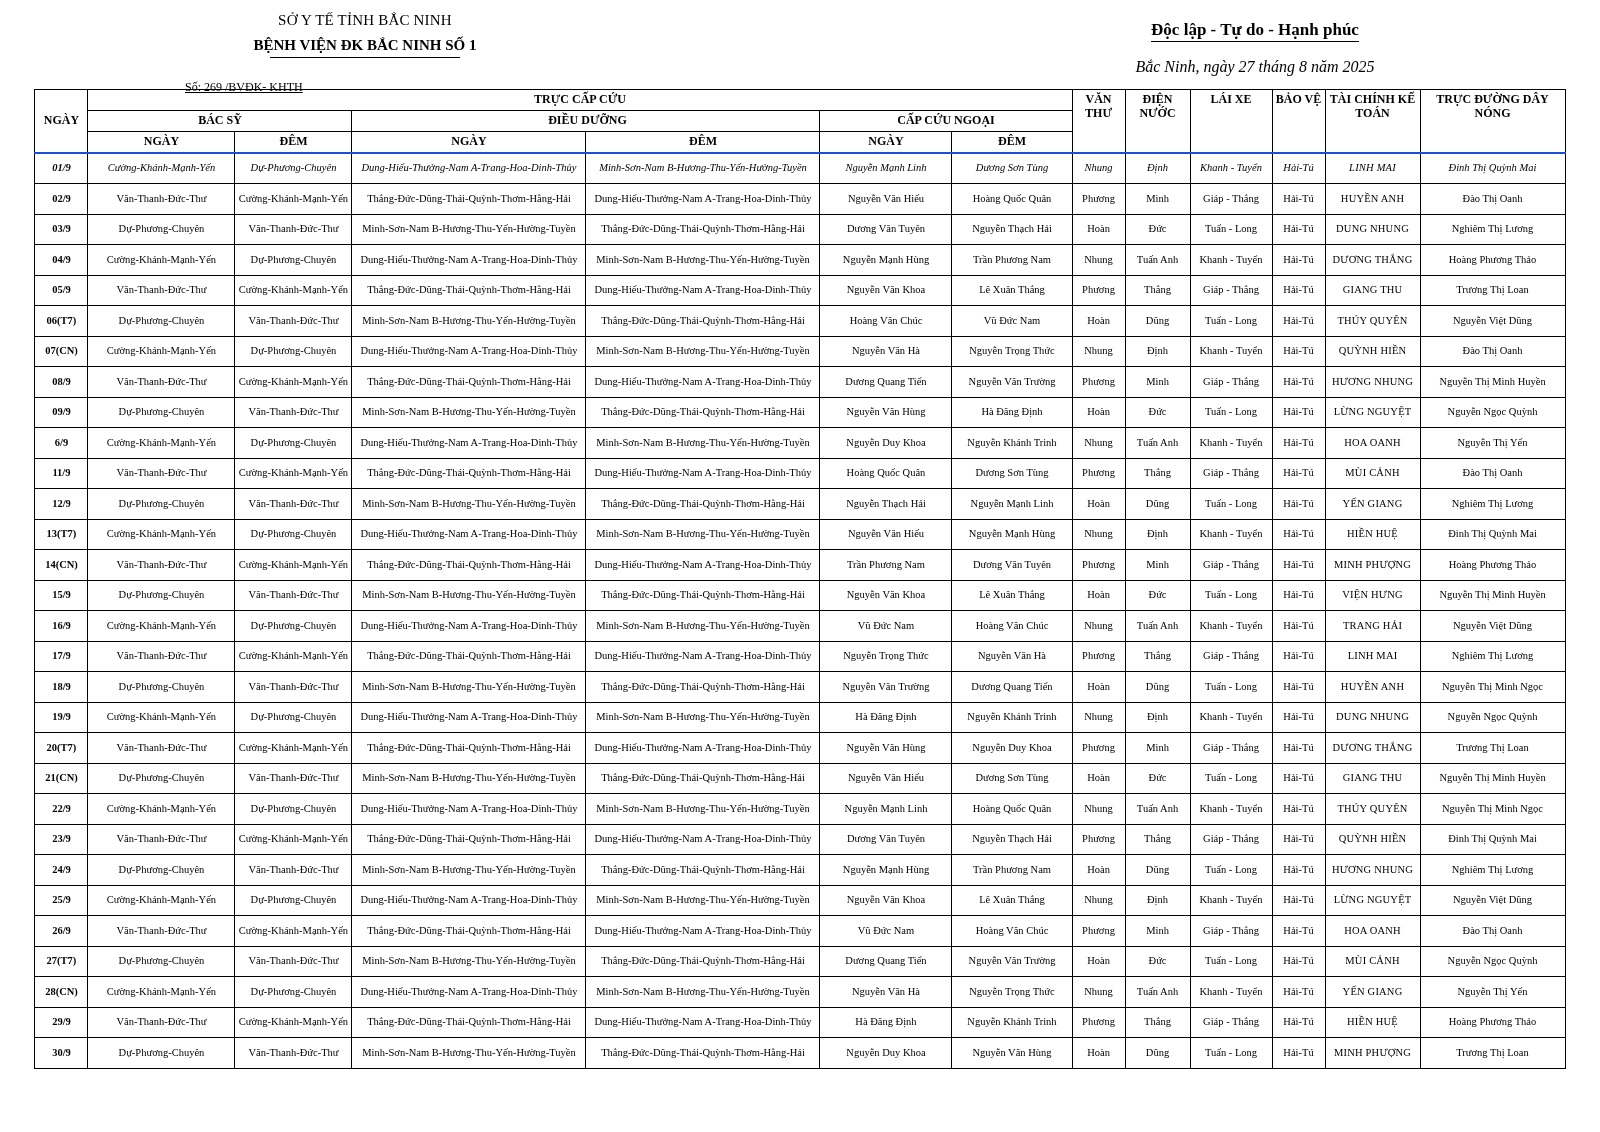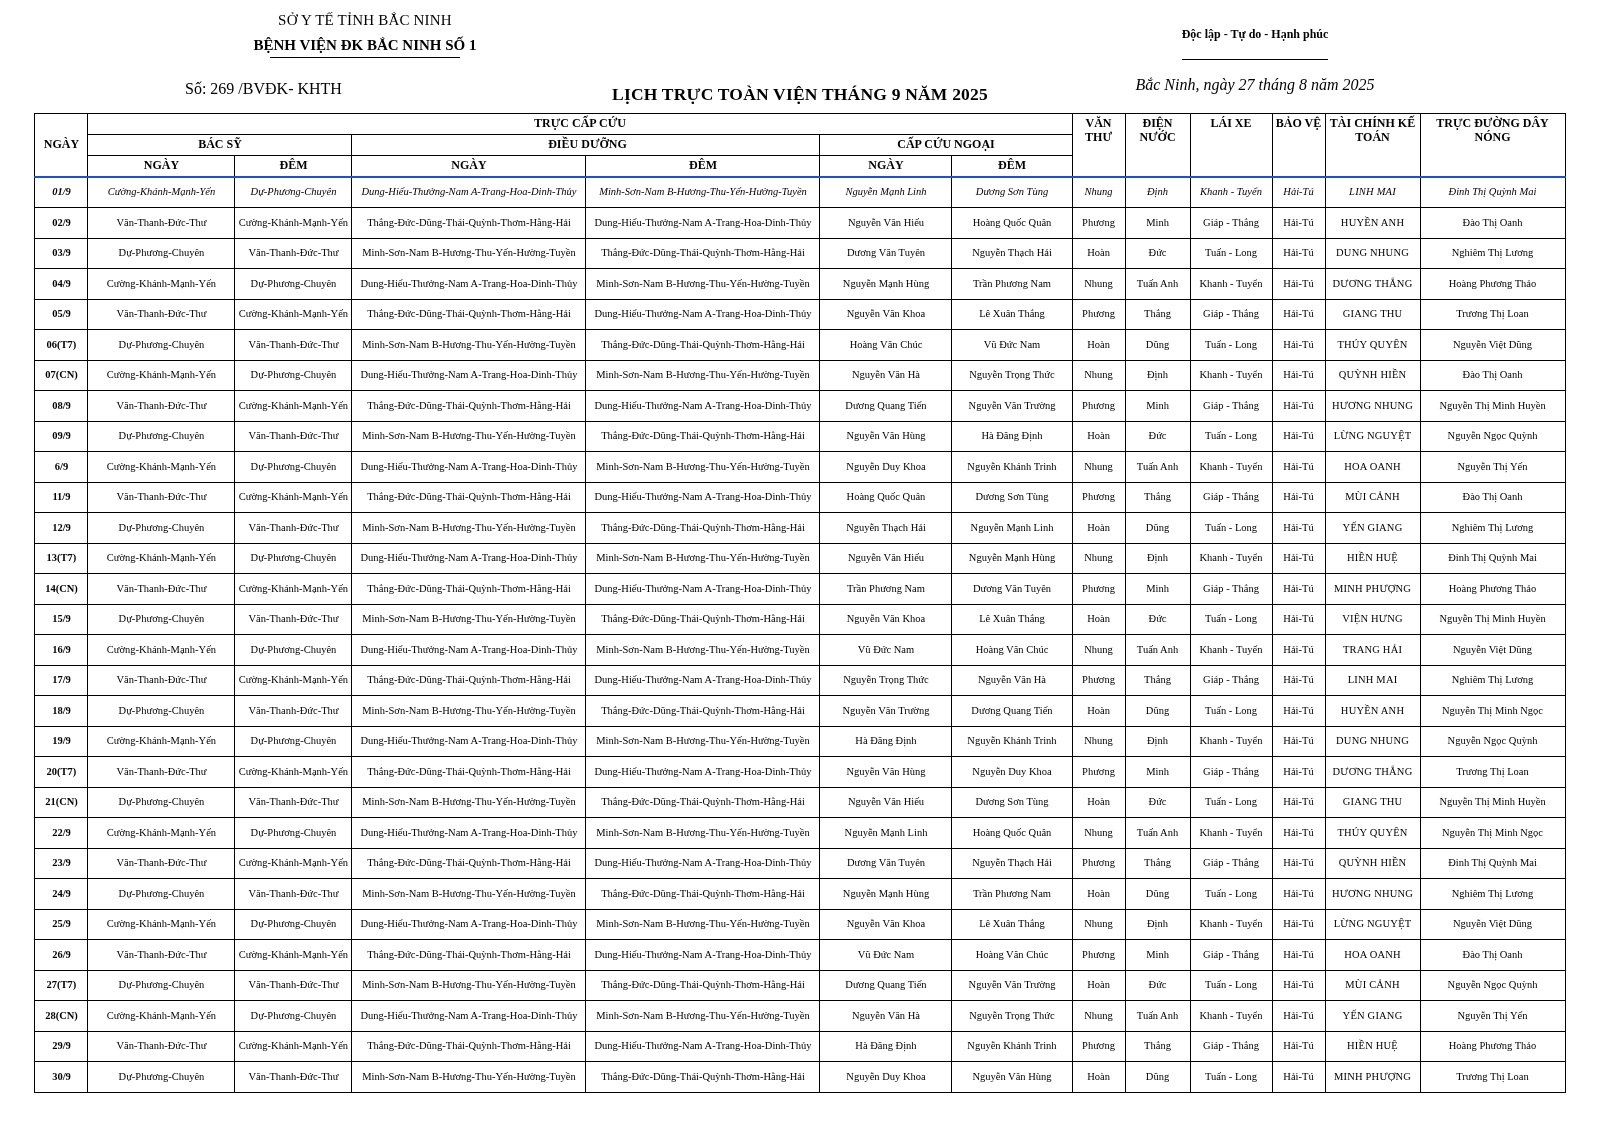--- a/index.html
+++ b/index.html
@@ -6,23 +6,23 @@
   body{width:1600px;height:1132px;font-family:"Liberation Serif",serif;overflow:hidden;}
   .page{padding-top:12px;}
 
   
   .hdr{display:flex;justify-content:space-between;}
   .hdr-left{width:620px;margin-left:55px;text-align:center;}
   .hdr-right{width:640px;margin-right:25px;text-align:center;}
   .org-line1{font-size:15px;letter-spacing:.2px;}
   .org-line2{font-size:15px;font-weight:bold;margin-top:8px;}
   .org-rule{width:190px;border-top:1.2px solid #000;margin:3px auto 0;}
-  .doc-number{font-size:16px;text-align:left;margin:22px 0 0 130px;}
+  .doc-number{font-size:12px;text-align:left;margin:22px 0 0 130px;text-decoration:underline;}
   .motto1{font-size:16px;font-weight:bold;}
-  .motto2{font-size:12px;font-weight:bold;display:inline-block;border-bottom:1.4px solid #000;padding-bottom:17px;margin-top:15px;}
+  .motto2{font-size:17px;font-weight:bold;display:inline-block;border-bottom:1.4px solid #000;padding-bottom:1px;margin-top:8px;}
   .date-line{font-size:16px;font-style:italic;margin-top:16px;}
 
   .title-block{text-align:center;margin-top:-14px;}
   .page-title{font-size:17.5px;font-weight:bold;letter-spacing:.2px;}
   .page-subtitle{font-size:15px;font-weight:bold;font-style:italic;margin-top:1px;}
 
   
   table.sched{border-collapse:collapse;table-layout:fixed;width:1530px;margin:8px auto 0;border:1.5px solid #000;}
   .sched th,.sched td{border:1px solid #000;padding:1px 2px;text-align:center;vertical-align:middle;overflow:hidden;}
   .sched th{font-size:12px;font-weight:bold;line-height:1.15;}
@@ -46,21 +46,20 @@
       <div class="org-rule"></div>
       <div class="doc-number">Số: 269  /BVĐK- KHTH</div>
     </div>
     <div class="hdr-right">
       <div><span class="motto2">Độc lập - Tự do - Hạnh phúc</span></div>
       <div class="date-line">Bắc Ninh, ngày  27 tháng 8 năm 2025</div>
     </div>
   </div>
 
   <div class="title-block">
-    <div class="page-title">LỊCH TRỰC TOÀN VIỆN THÁNG 9 NĂM 2025</div>
   </div>
 
   <table class="sched">
     <colgroup>
       <col style="width:53px">
         <col style="width:147px">
         <col style="width:117px">
       <col style="width:234px">
         <col style="width:234px">
         <col style="width:132px">

